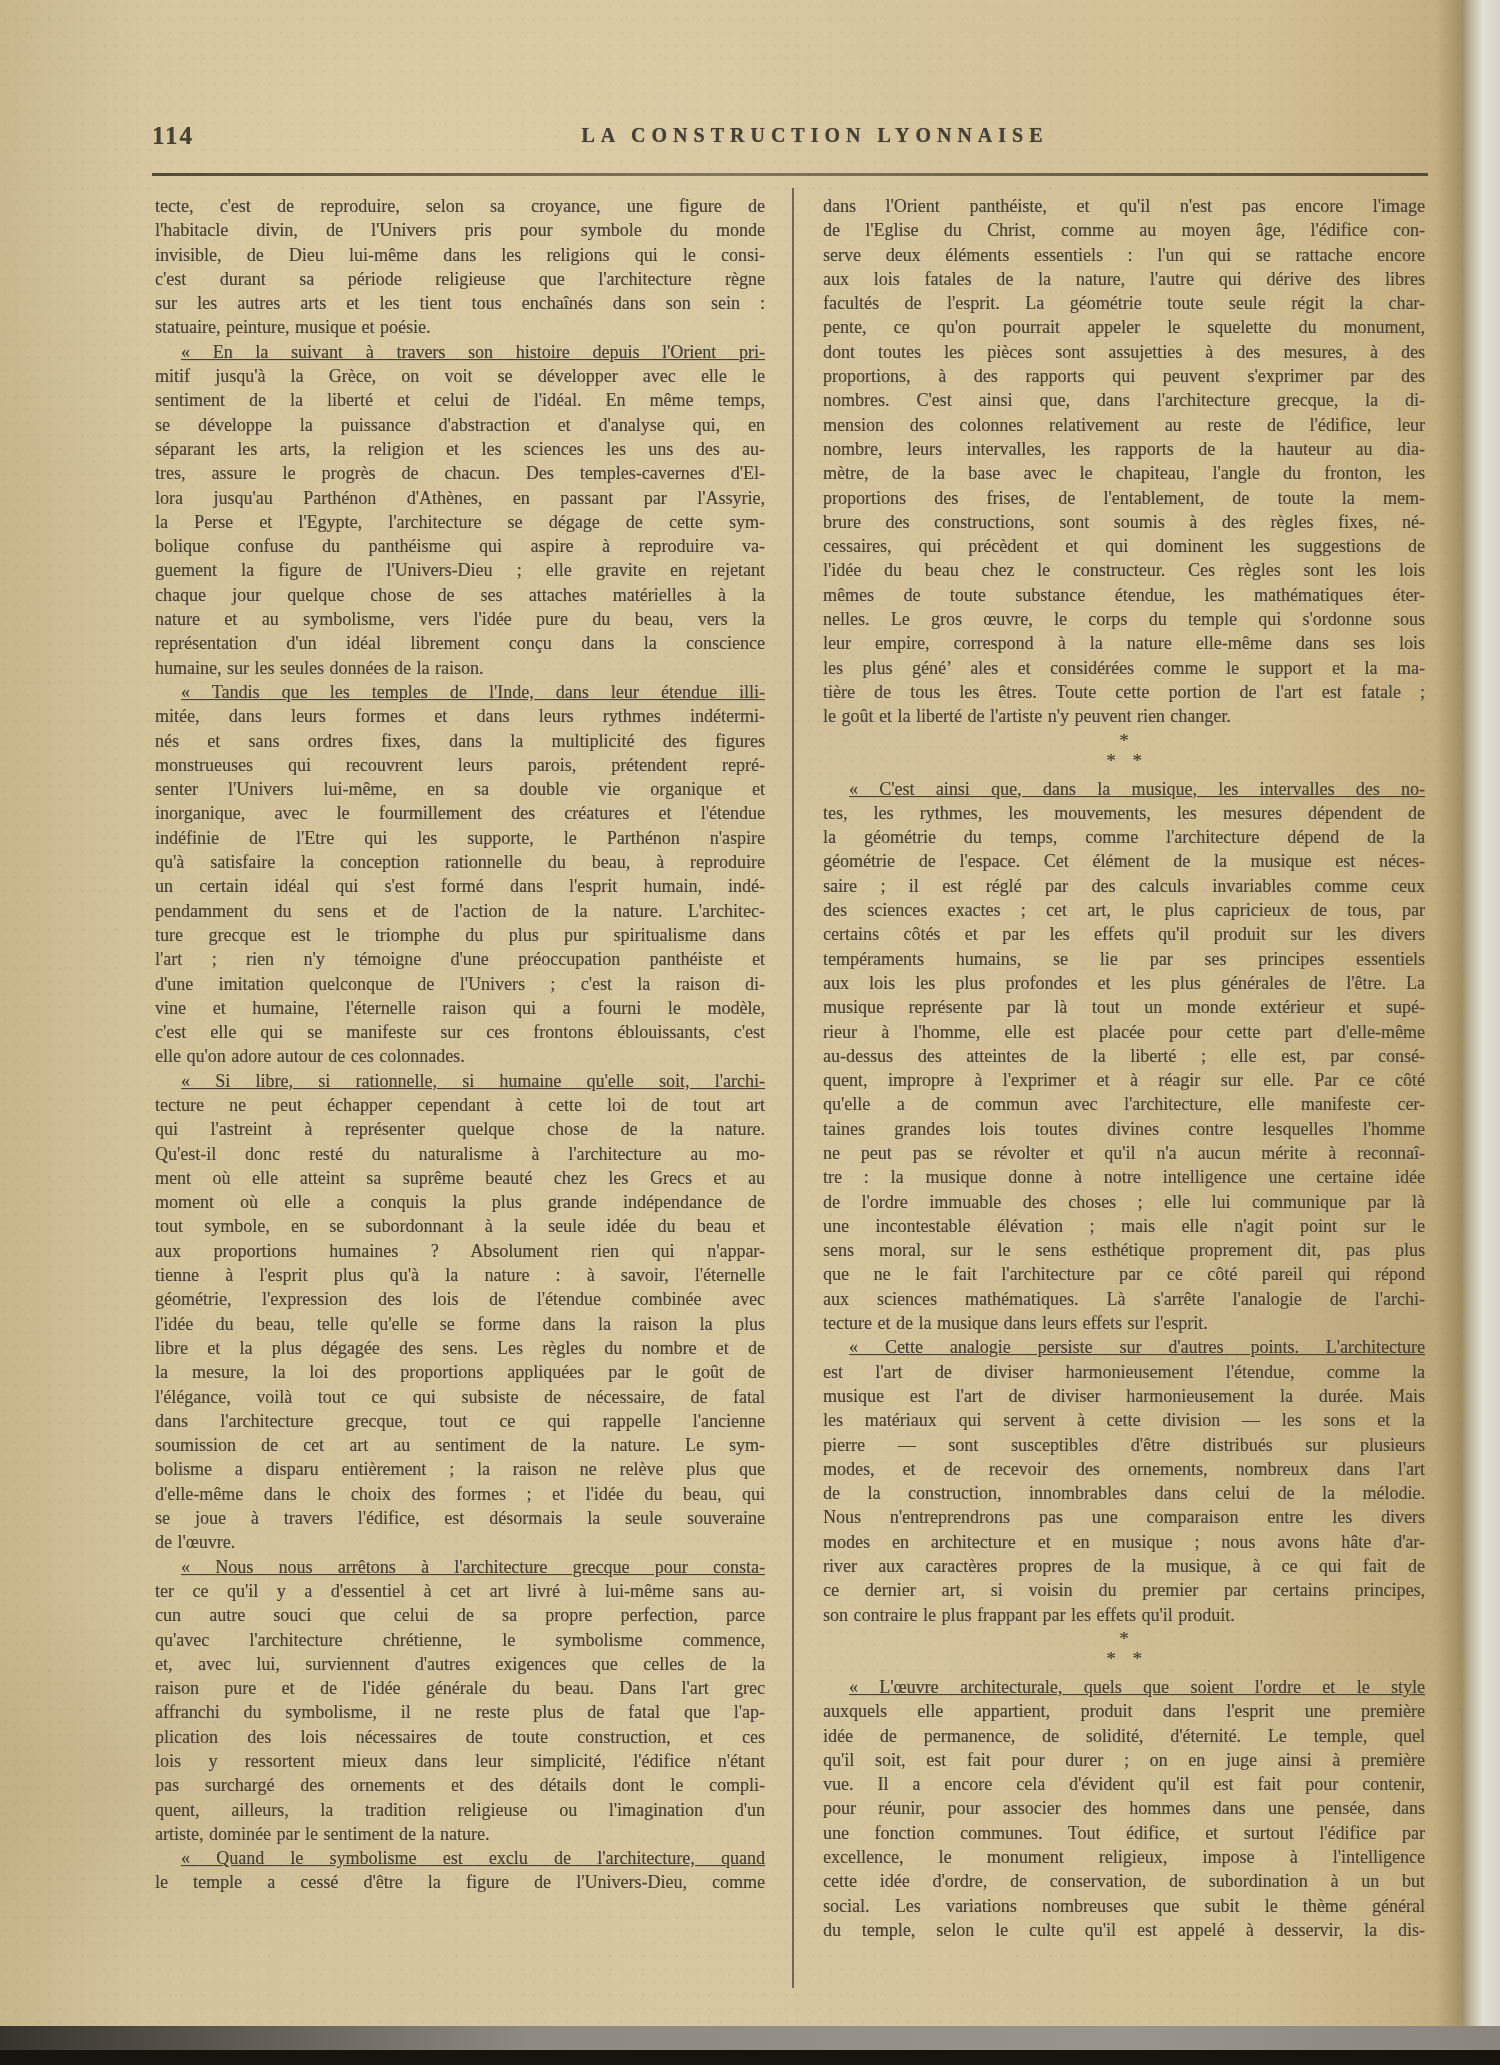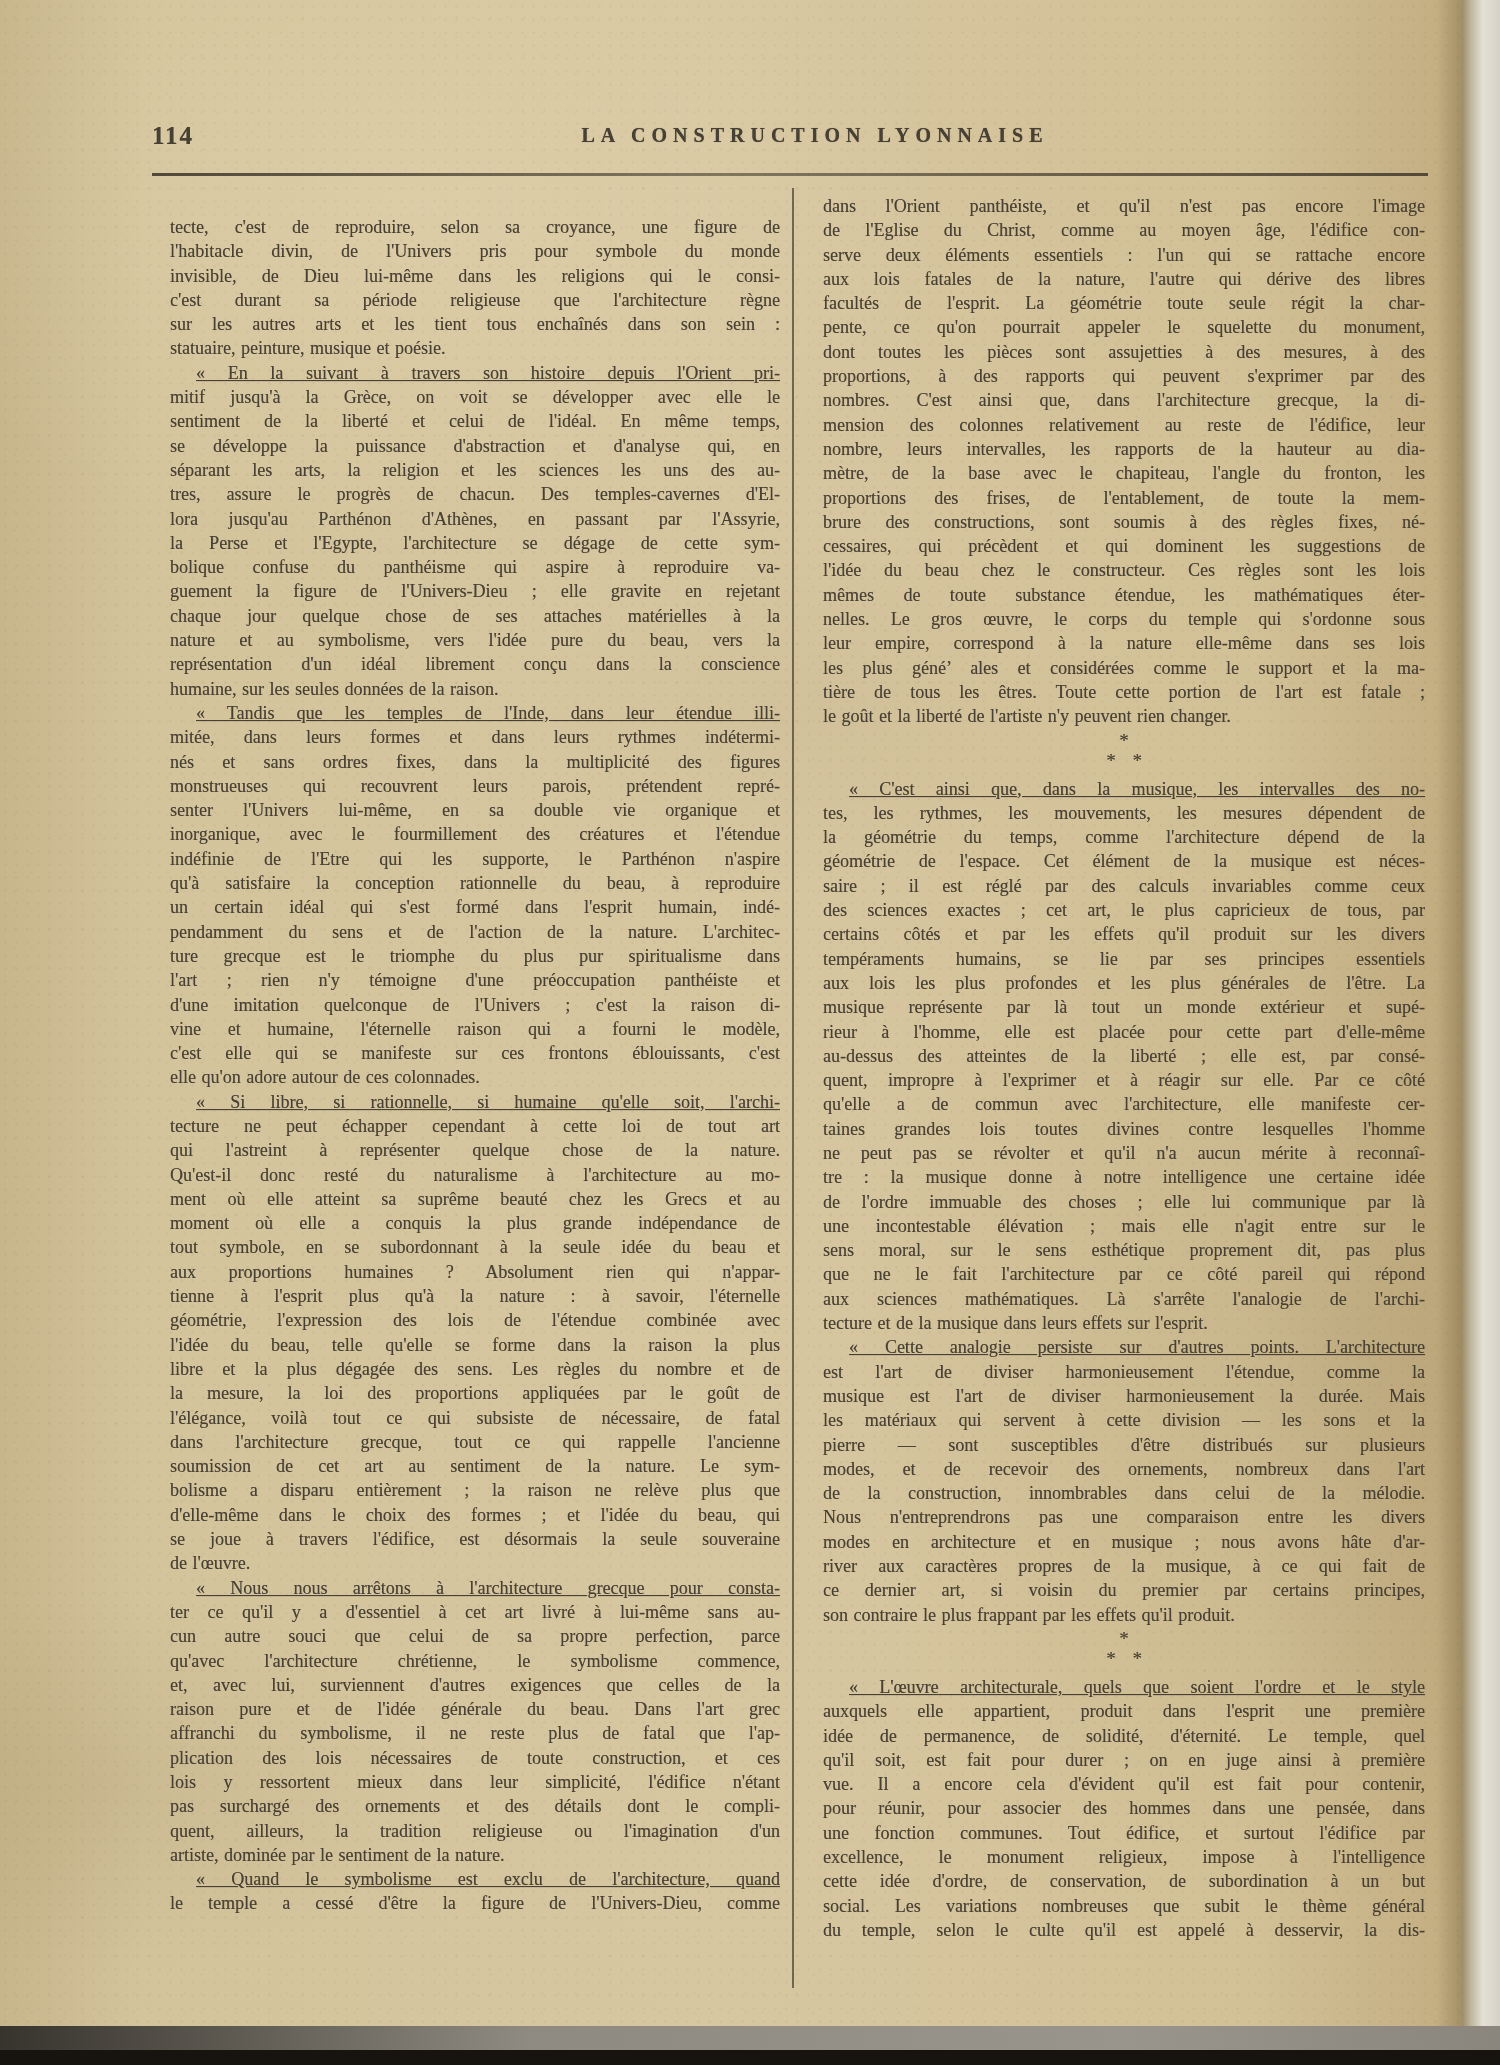--- a/index.html
+++ b/index.html
@@ -51,21 +51,21 @@
     background:linear-gradient(90deg, rgba(70,62,48,.92), rgba(70,62,48,.6) 45%, rgba(70,62,48,.9));
   }
   .column-divider{
     position:absolute;left:792px;top:188px;width:2px;height:1800px;
     background:rgba(82,74,58,.78);
   }
   .col{
     position:absolute;top:194px;font-size:18px;line-height:24.3px;
     color:#474034;text-shadow:.3px .3px .45px rgba(70,60,44,.45);
   }
-  .col-left{left:170px;width:610px;margin-top:21px;}
+  .col-left{left:155px;width:610px;}
   .col-right{left:823px;width:602px;}
   .ln{
     text-align:justify;text-align-last:justify;height:24.3px;overflow:hidden;
     word-spacing:1px;
   }
   .ln.end{text-align-last:left;}
   .ln.indent{text-indent:26px;text-decoration:underline;}
   .sep{height:46px;text-align:center;padding-top:2px;}
   .sep div{line-height:20px;font-size:19px;letter-spacing:6px;padding-left:6px;}
 </style>
@@ -206,21 +206,21 @@
       <div class="ln">aux lois les plus profondes et les plus générales de l'être. La</div>
       <div class="ln">musique représente par là tout un monde extérieur et supé-</div>
       <div class="ln">rieur à l'homme, elle est placée pour cette part d'elle-même</div>
       <div class="ln">au-dessus des atteintes de la liberté ; elle est, par consé-</div>
       <div class="ln">quent, impropre à l'exprimer et à réagir sur elle. Par ce côté</div>
       <div class="ln">qu'elle a de commun avec l'architecture, elle manifeste cer-</div>
       <div class="ln">taines grandes lois toutes divines contre lesquelles l'homme</div>
       <div class="ln">ne peut pas se révolter et qu'il n'a aucun mérite à reconnaî-</div>
       <div class="ln">tre : la musique donne à notre intelligence une certaine idée</div>
       <div class="ln">de l'ordre immuable des choses ; elle lui communique par là</div>
-      <div class="ln">une incontestable élévation ; mais elle n'agit entre sur le</div>
+      <div class="ln">une incontestable élévation ; mais elle n'agit point sur le</div>
       <div class="ln">sens moral, sur le sens esthétique proprement dit, pas plus</div>
       <div class="ln">que ne le fait l'architecture par ce côté pareil qui répond</div>
       <div class="ln">aux sciences mathématiques. Là s'arrête l'analogie de l'archi-</div>
       <div class="ln end">tecture et de la musique dans leurs effets sur l'esprit.</div>
     </div>
     <div>
       <div class="ln indent">« Cette analogie persiste sur d'autres points. L'architecture</div>
       <div class="ln">est l'art de diviser harmonieusement l'étendue, comme la</div>
       <div class="ln">musique est l'art de diviser harmonieusement la durée. Mais</div>
       <div class="ln">les matériaux qui servent à cette division — les sons et la</div>

